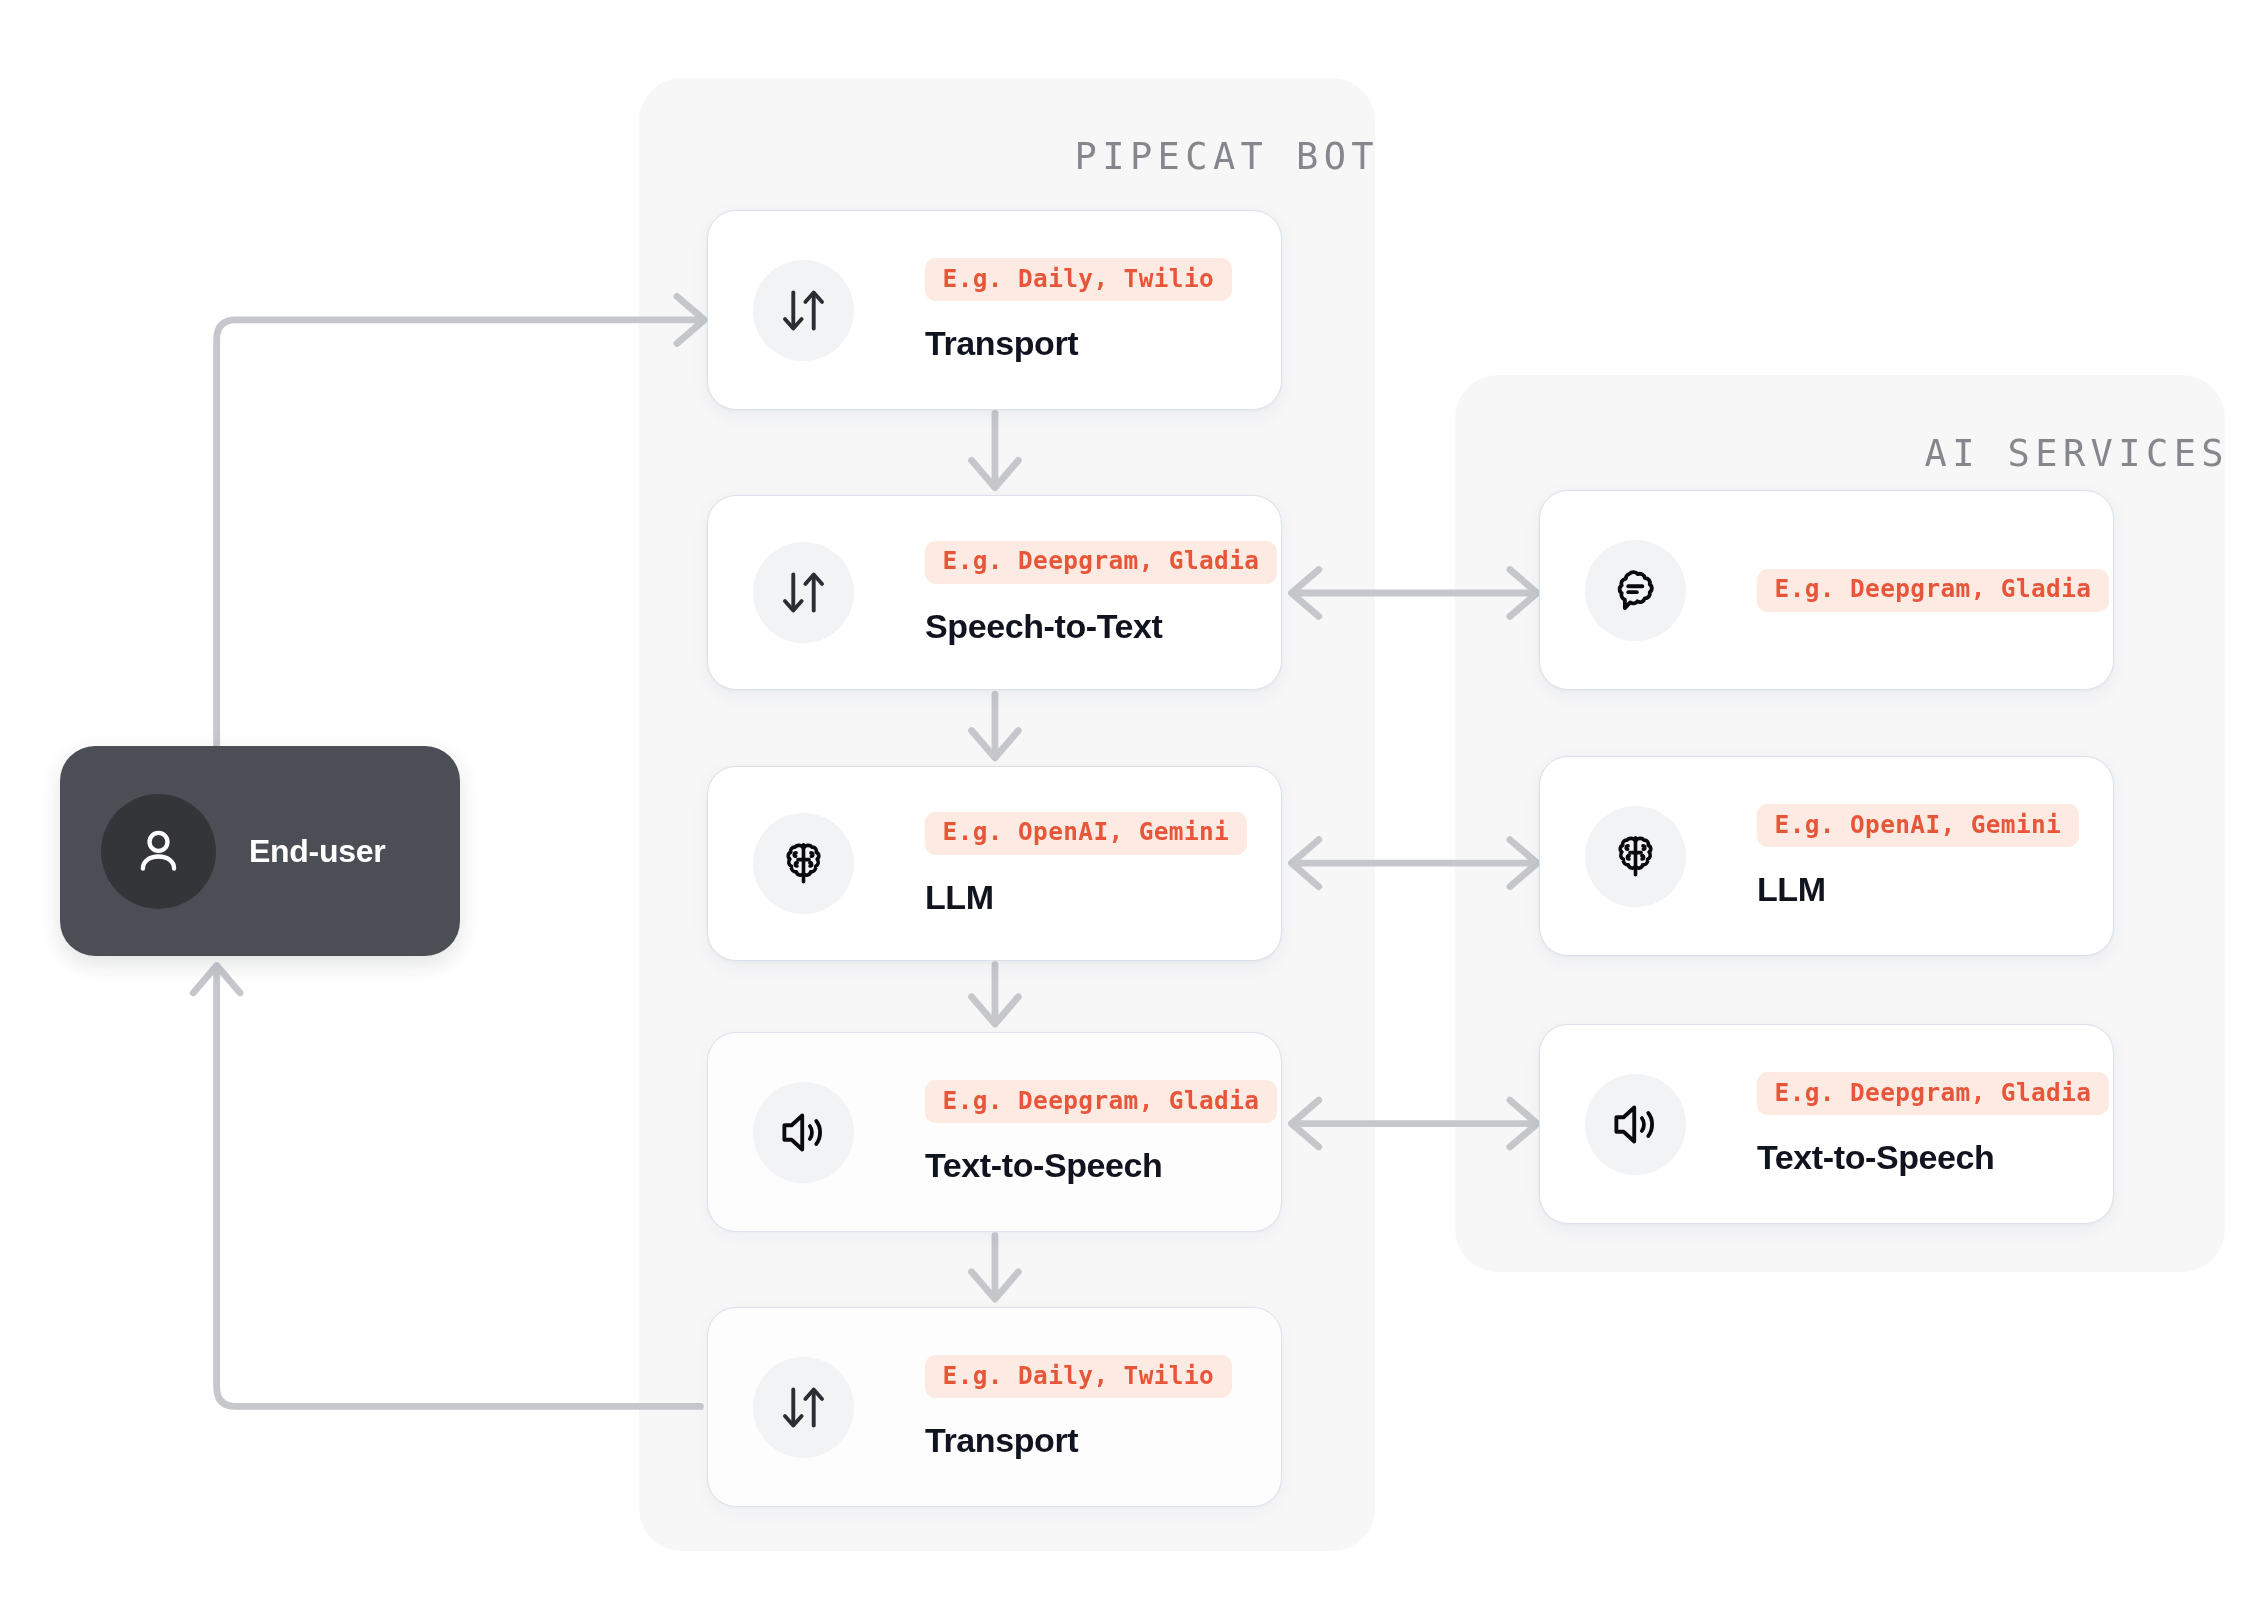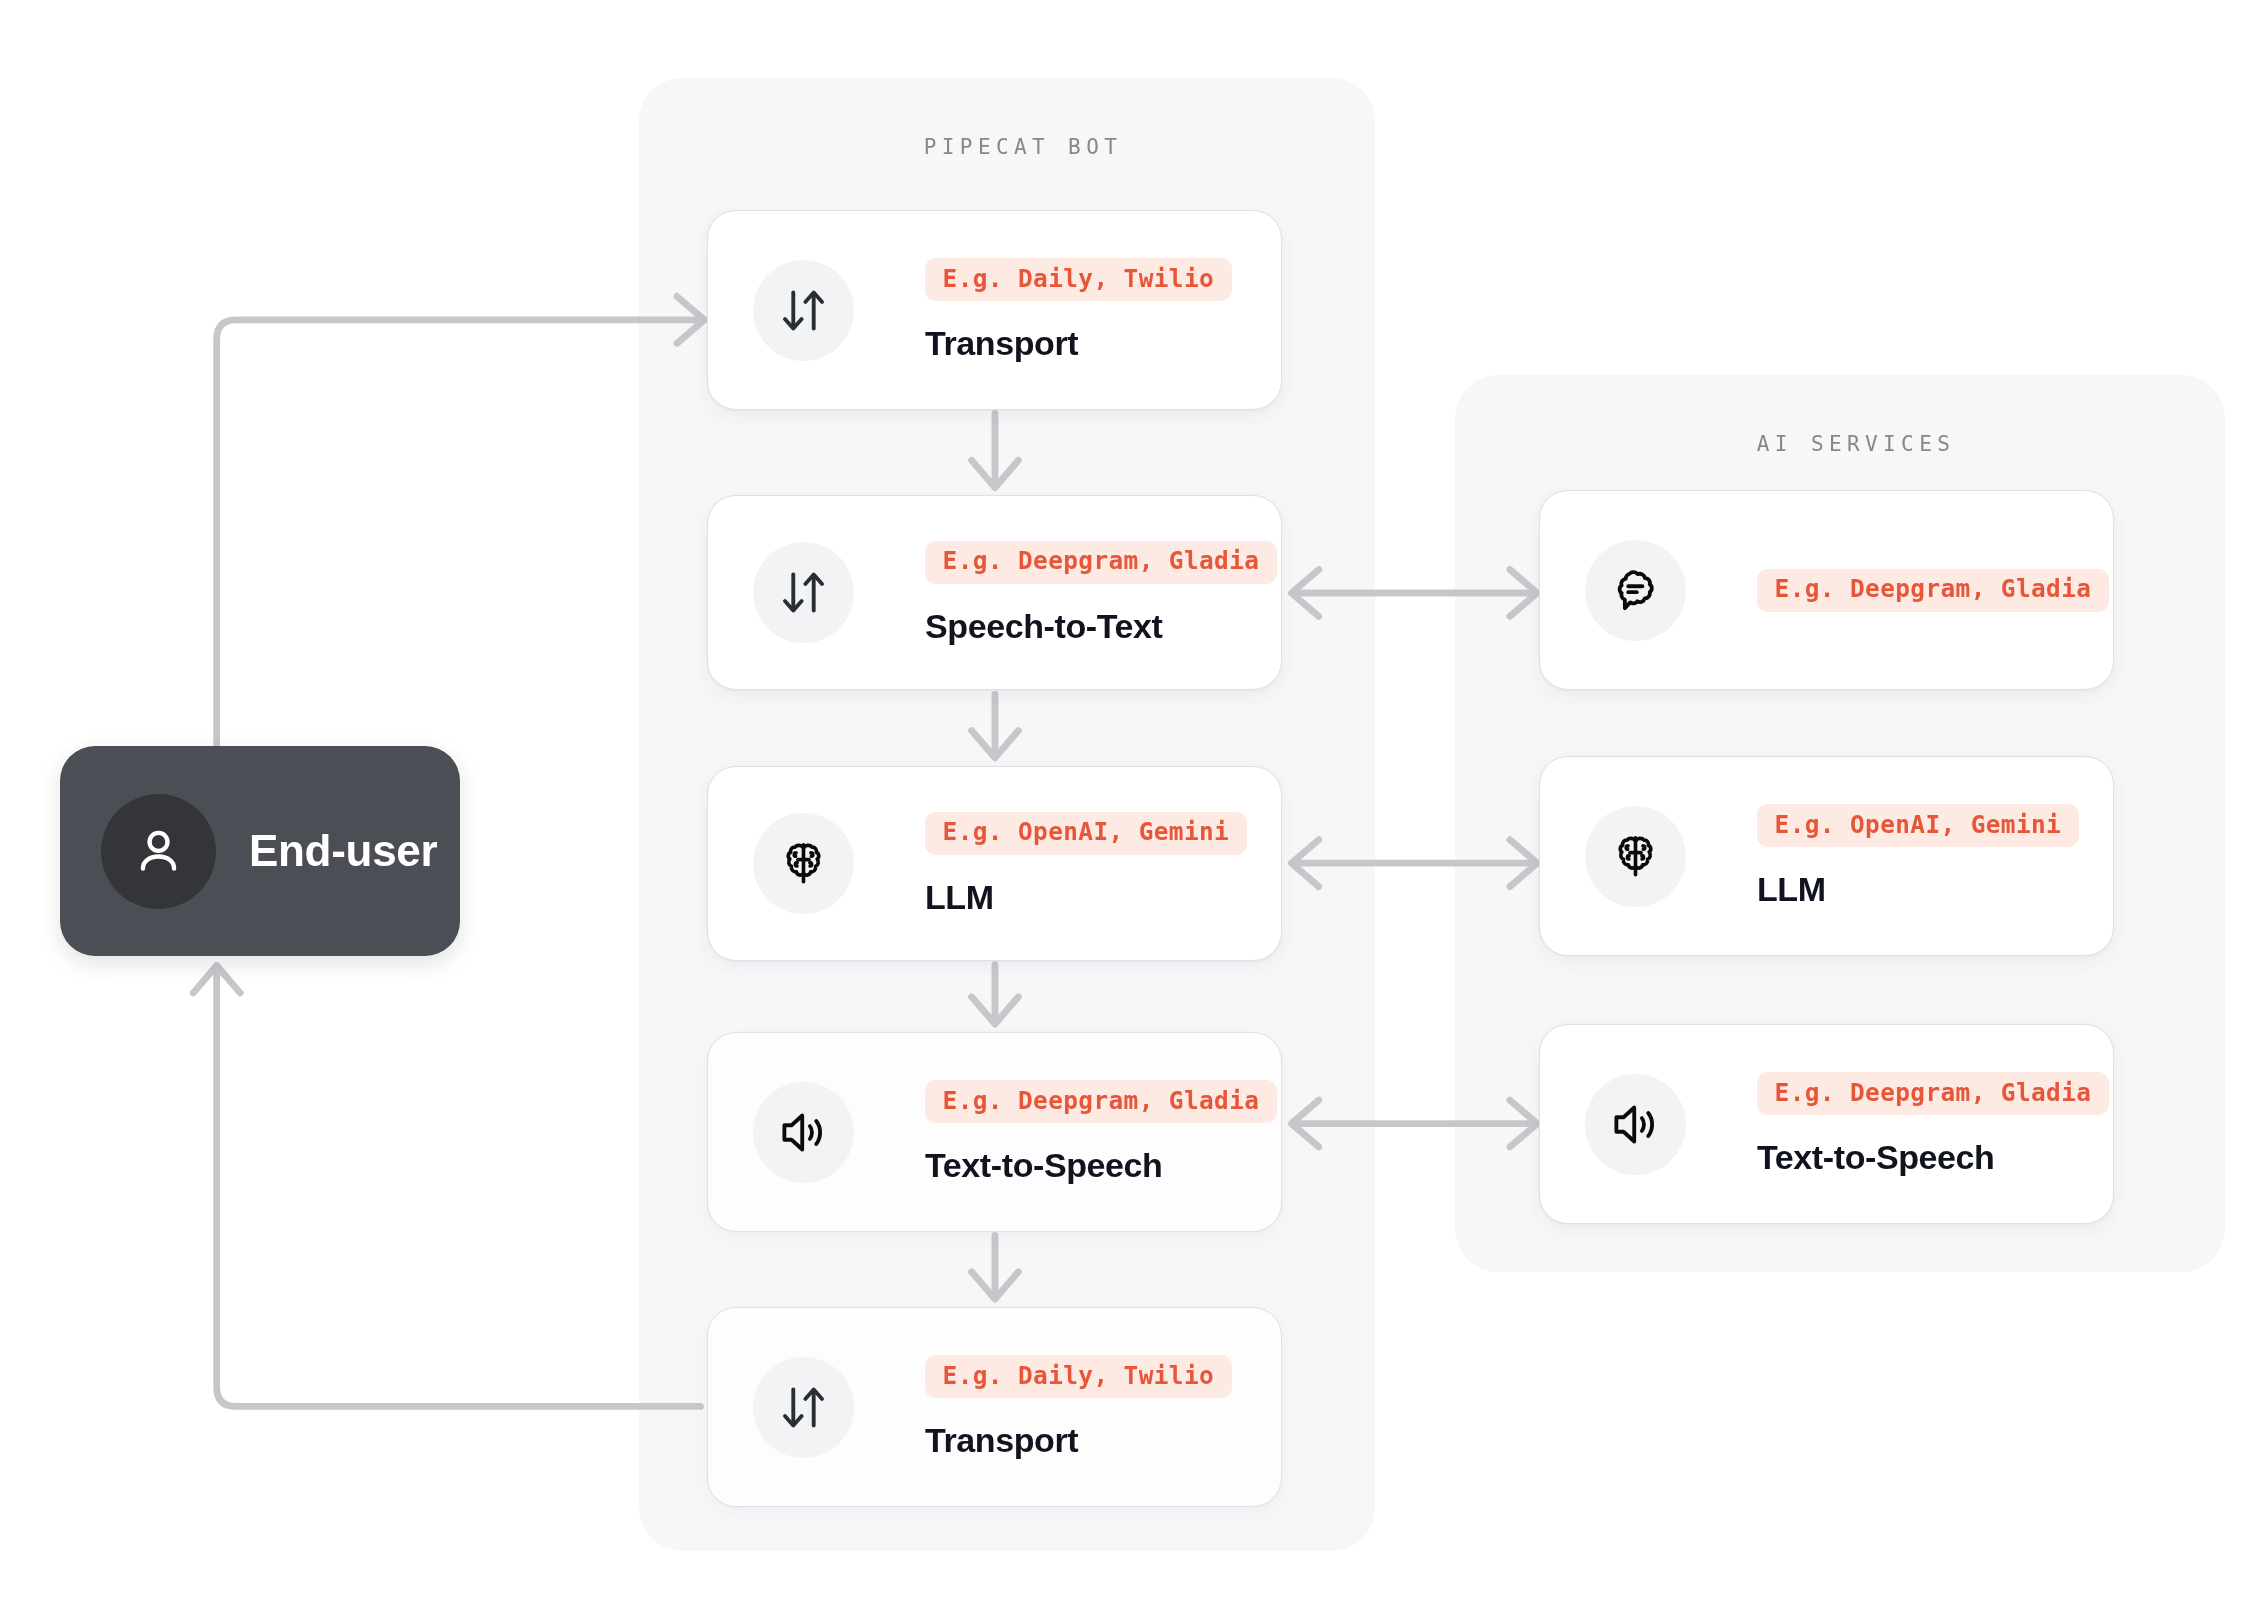--- a/index.html
+++ b/index.html
@@ -37,25 +37,25 @@
   }
   #panel-ai {
     left: 1455px;
     top: 375px;
     width: 770px;
     height: 897px;
   }
   .panel-title {
     position: absolute;
     top: 57px;
-    left: 16px;
+    left: 4px;
     width: 100%;
-    text-align: center;
+    text-align: right;
     font-family: "DejaVu Sans Mono", "Liberation Mono", monospace;
-    font-size: 21px;
+    font-size: 37px;
     letter-spacing: 5.4px;
     color: #86878c;
     font-weight: 400;
   }
 
   
   .card {
     position: absolute;
     background: #ffffff;
     border: 1.5px solid #dbe0ea;
@@ -147,21 +147,21 @@
     border-radius: 50%;
     background: #333539;
     margin-left: 41px;
     display: flex;
     align-items: center;
     justify-content: center;
   }
   #end-user-label {
     margin-left: 33px;
     color: #ffffff;
-    font-size: 44px;
+    font-size: 32px;
     font-weight: 700;
     letter-spacing: -0.3px;
     white-space: nowrap;
   }
 
   
   #connectors {
     position: absolute;
     left: 0; top: 0;
     width: 2263px;

